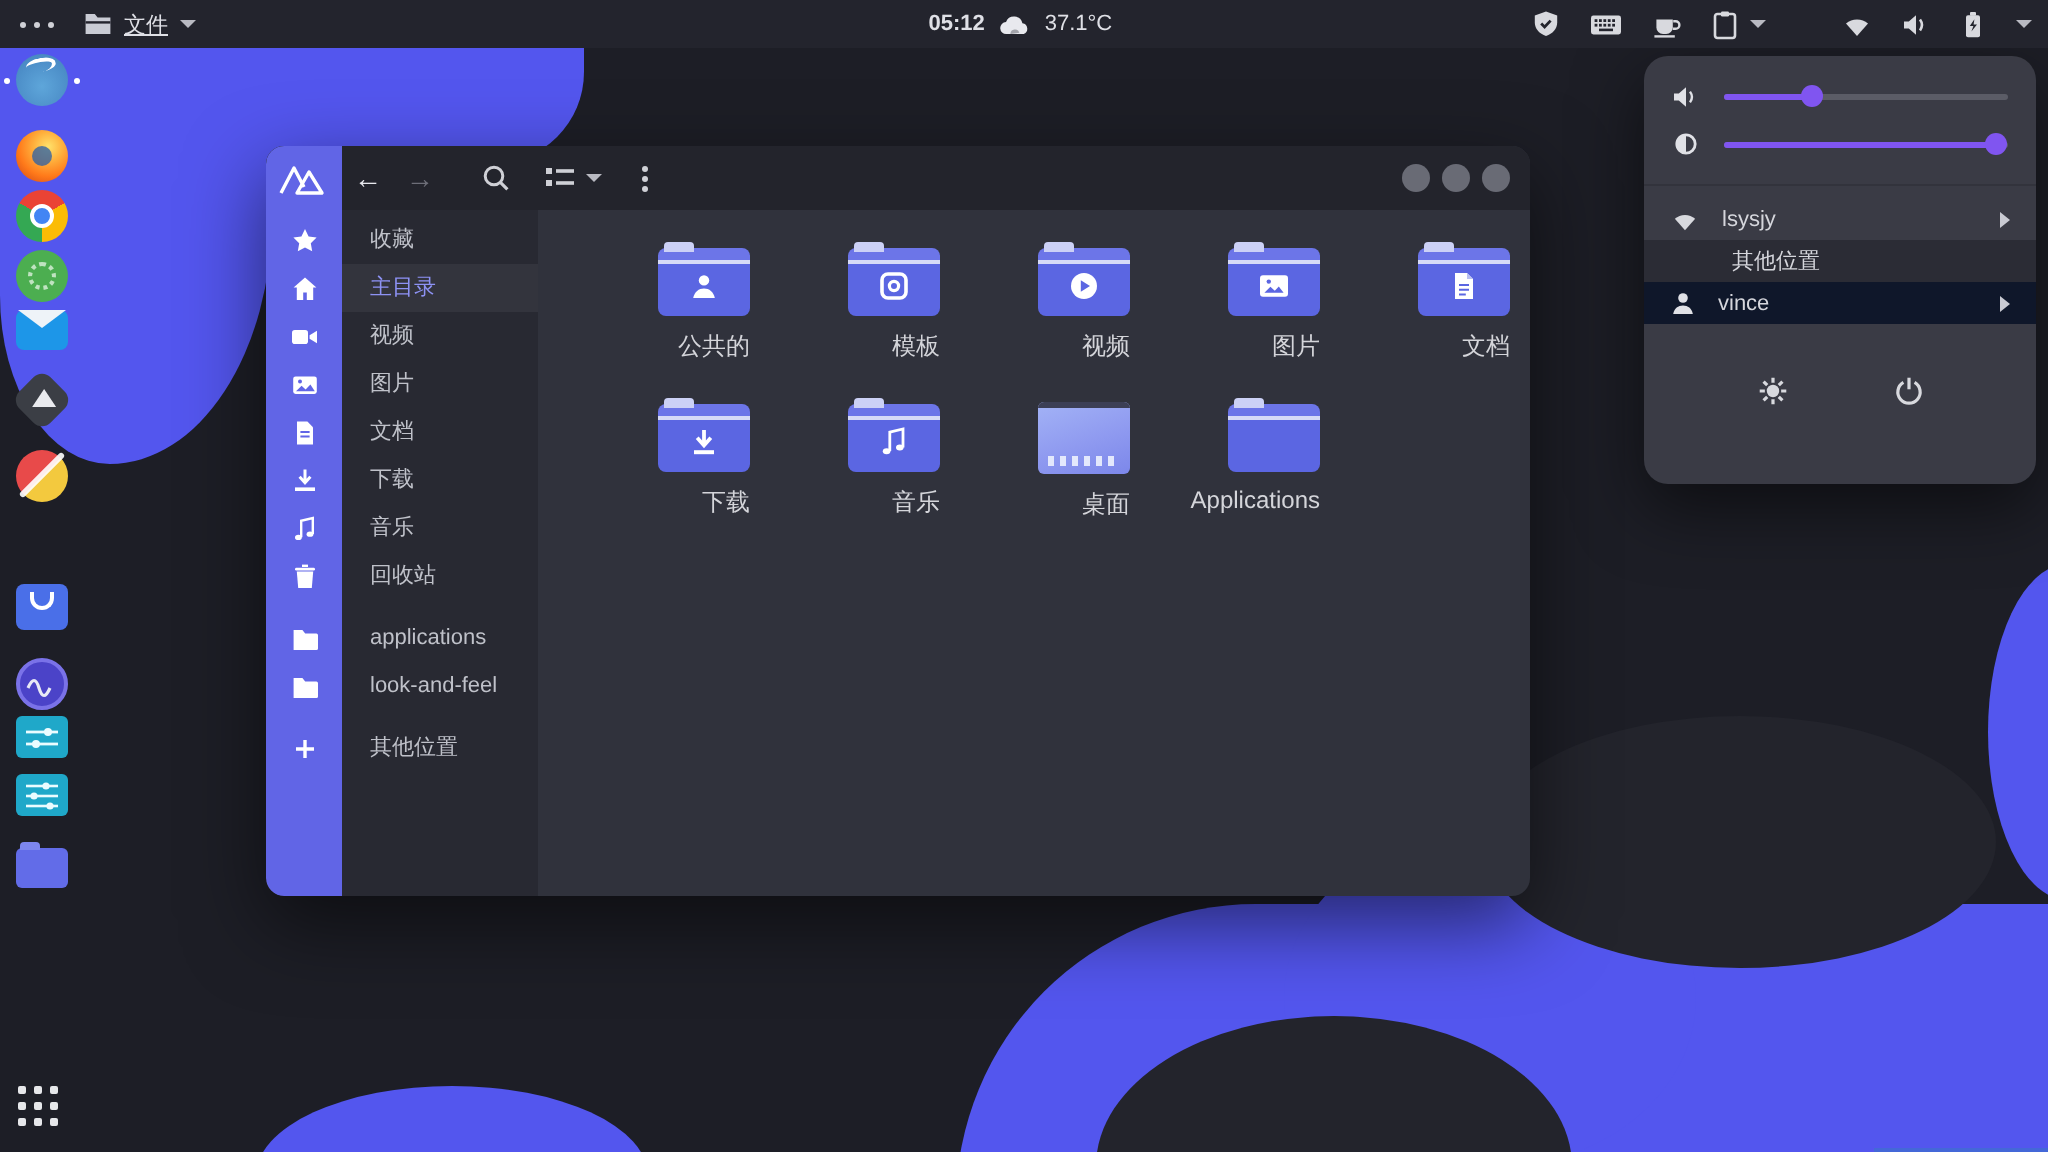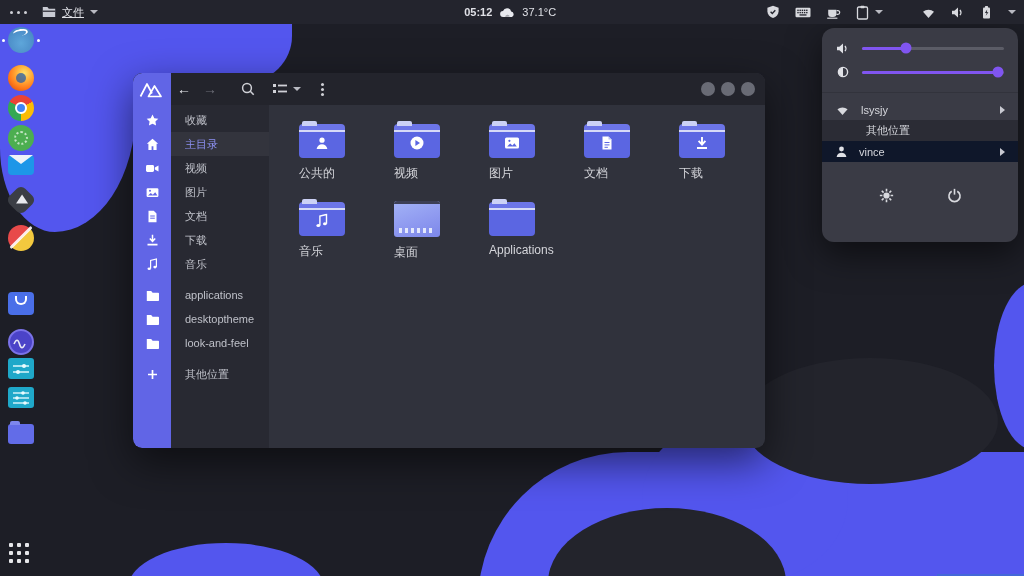--- a/index.html
+++ b/index.html
@@ -96,21 +96,21 @@
   .sb-row{display:flex;align-items:center;height:24px;}
   .sb-ic{flex:0 0 38px;display:flex;justify-content:center;align-items:center;}
   .sb-label{flex:1;height:24px;line-height:24px;padding-left:14px;font-size:11px;color:#bfc1c9;
     white-space:nowrap;overflow:hidden;}
   .sb-row.sel .sb-label{background:rgba(255,255,255,.055);color:#8d92f4;}
   .mt7{margin-top:7px;}
 
   
   #grid{position:absolute;left:136px;top:32px;right:0;bottom:0;
     display:flex;flex-wrap:wrap;align-content:flex-start;padding:14px 0 0 30px;gap:15px 19px;}
-  .tile{width:76px;display:flex;flex-direction:column;align-items:flex-start;gap:7px;}
+  .tile{width:76px;display:flex;flex-direction:column;align-items:flex-end;gap:7px;}
   .folder{width:46px;height:34px;border-radius:4px;position:relative;margin-top:5px;
     background:linear-gradient(180deg,#6c75e8 0 7px,#5b66e2 7px 100%);}
   .folder::before{content:"";position:absolute;top:-3px;left:3px;width:15px;height:5px;border-radius:2px 2px 0 0;background:#ccd1f6;}
   .folder::after{content:"";position:absolute;top:6px;left:0;right:0;height:2px;background:#d6daf7;}
   .emblem{position:absolute;left:50%;top:55%;transform:translate(-50%,-50%);}
   .tile-label{font-size:12px;color:#d4d5da;white-space:nowrap;}
   .thumb{width:46px;height:36px;border-radius:3px;position:relative;margin-top:4px;
     background:linear-gradient(160deg,#a3b3f6 0%,#8f9af0 55%,#7c87ea 100%);}
   .thumb::before{content:"";position:absolute;top:0;left:0;right:0;height:3px;background:#3c3f55;border-radius:3px 3px 0 0;}
   .thumb::after{content:"";position:absolute;bottom:4px;left:5px;right:5px;height:5px;
@@ -369,35 +369,37 @@
     <div class="sb-row">
       <span class="sb-ic">
           <svg width="13" height="13" viewBox="0 0 13 13">
             <path d="M4.6 10.6V2.4L10.4 1v8" fill="none" stroke="#fff" stroke-width="1.2"></path>
             <ellipse cx="3.2" cy="10.7" rx="1.7" ry="1.3" fill="#fff"></ellipse>
             <ellipse cx="9" cy="9.1" rx="1.7" ry="1.3" fill="#fff"></ellipse>
           </svg>
         </span>
       <span class="sb-label">音乐</span>
     </div>
+    <div class="sb-row">
+      <span class="sb-ic">
+          <svg width="13" height="13" viewBox="0 0 13 13">
+            <path d="M2.4 3.8h8.2l-.7 8.2H3.1z" fill="#fff"></path>
+            <rect x="1.5" y="1.9" width="10" height="1.4" rx=".7" fill="#fff"></rect>
+            <path d="M5 .9h3" stroke="#fff" stroke-width="1.2"></path>
+          </svg>
+        </span>
+      <span class="sb-label">回收站</span>
+    </div>
     <div class="sb-row mt7">
       <span class="sb-ic">
           <svg width="13" height="13" viewBox="0 0 13 13">
             <path d="M.8 2h4.4l1.4 1.8h5.6a.8.8 0 01.8.8v6.6a.8.8 0 01-.8.8H.8z" fill="#fff"></path>
           </svg>
         </span>
       <span class="sb-label">applications</span>
-    </div>
-    <div class="sb-row">
-      <span class="sb-ic">
-          <svg width="13" height="13" viewBox="0 0 13 13">
-            <path d="M.8 2h4.4l1.4 1.8h5.6a.8.8 0 01.8.8v6.6a.8.8 0 01-.8.8H.8z" fill="#fff"></path>
-          </svg>
-        </span>
-      <span class="sb-label">desktoptheme</span>
     </div>
     <div class="sb-row">
       <span class="sb-ic">
           <svg width="13" height="13" viewBox="0 0 13 13">
             <path d="M.8 2h4.4l1.4 1.8h5.6a.8.8 0 01.8.8v6.6a.8.8 0 01-.8.8H.8z" fill="#fff"></path>
           </svg>
         </span>
       <span class="sb-label">look-and-feel</span>
     </div>
     <div class="sb-row mt7">
@@ -414,20 +416,31 @@
     <div class="tile">
       <div class="folder">
           <span class="emblem">
             <svg width="16" height="14" viewBox="0 0 16 14">
               <circle cx="8" cy="4.2" r="2.6" fill="#fff"></circle>
               <path d="M2.6 13c.6-3.2 2.8-4.8 5.4-4.8s4.8 1.6 5.4 4.8z" fill="#fff"></path>
             </svg>
           </span>
         </div>
       <div class="tile-label">公共的</div>
+    </div>
+    <div class="tile">
+      <div class="folder">
+          <span class="emblem">
+            <svg width="16" height="16" viewBox="0 0 16 16">
+              <rect x="2" y="2" width="12" height="12" rx="3" fill="none" stroke="#fff" stroke-width="1.8"></rect>
+              <circle cx="8" cy="8" r="2.3" fill="none" stroke="#fff" stroke-width="1.6"></circle>
+            </svg>
+          </span>
+        </div>
+      <div class="tile-label">模板</div>
     </div>
     <div class="tile">
       <div class="folder">
           <span class="emblem">
             <svg width="16" height="16" viewBox="0 0 16 16">
               <circle cx="8" cy="8" r="6.5" fill="#fff"></circle>
               <path d="M6.4 5.1l4.6 2.9-4.6 2.9z" fill="#5b66e2"></path>
             </svg>
           </span>
         </div>

